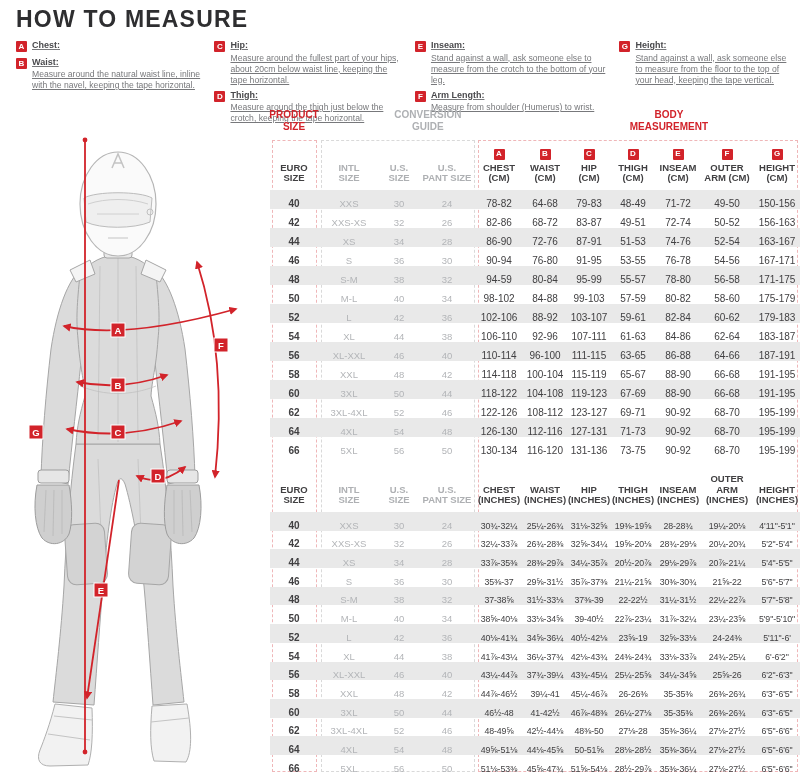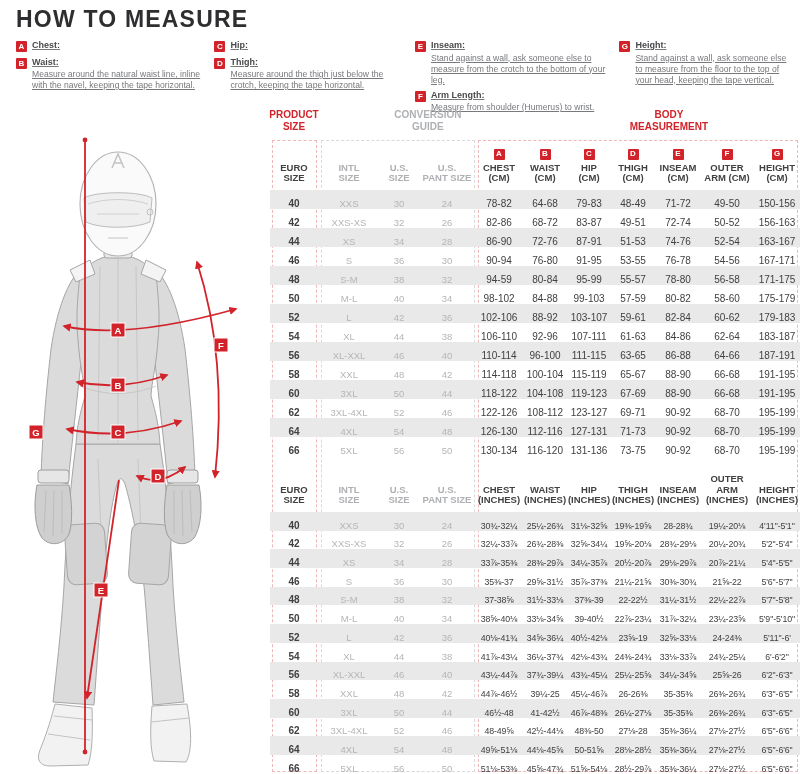--- a/index.html
+++ b/index.html
@@ -77,21 +77,21 @@
             <div class="instr-text"><b>Chest:</b></div>
           </div>
           <div class="instr-item">
             <span class="letter-badge">B</span>
             <div class="instr-text"><b>Waist:</b><span>Measure around the natural waist line, inline with the navel, keeping the tape horizontal.</span></div>
           </div>
         </div>
         <div class="instr-col">
           <div class="instr-item">
             <span class="letter-badge">C</span>
-            <div class="instr-text"><b>Hip:</b></div>
+            <div class="instr-text"><b>Hip:</b><span>Measure around the fullest part of your hips, about 20cm below waist line, keeping the tape horizontal.</span></div>
           </div>
           <div class="instr-item">
             <span class="letter-badge">D</span>
             <div class="instr-text"><b>Thigh:</b><span>Measure around the thigh just below the crotch, keeping the tape horizontal.</span></div>
           </div>
         </div>
         <div class="instr-col">
           <div class="instr-item">
             <span class="letter-badge">E</span>
             <div class="instr-text"><b>Inseam:</b><span>Stand against a wall, ask someone else to measure from the crotch to the bottom of your leg.</span></div>
@@ -585,21 +585,21 @@
           <div class="tcell c8 col-meas">34¼-34⅝</div>
           <div class="tcell c9 col-meas">25⅝-26</div>
           <div class="tcell c10 col-meas">6'2"-6'3"</div>
         </div>
         <div class="trow in">
           <div class="tcell c0 col-product">58</div>
           <div class="tcell c1 col-conv">XXL</div>
           <div class="tcell c2 col-conv">48</div>
           <div class="tcell c3 col-conv">42</div>
           <div class="tcell c4 col-meas">44⅞-46½</div>
-          <div class="tcell c5 col-meas">39¼-25</div>
+          <div class="tcell c5 col-meas">39¼-41</div>
           <div class="tcell c6 col-meas">45¼-46⅞</div>
           <div class="tcell c7 col-meas">26-26⅜</div>
           <div class="tcell c8 col-meas">35-35⅜</div>
           <div class="tcell c9 col-meas">26⅜-26¾</div>
           <div class="tcell c10 col-meas">6'3"-6'5"</div>
         </div>
         <div class="trow in alt">
           <div class="tcell c0 col-product">60</div>
           <div class="tcell c1 col-conv">3XL</div>
           <div class="tcell c2 col-conv">50</div>

